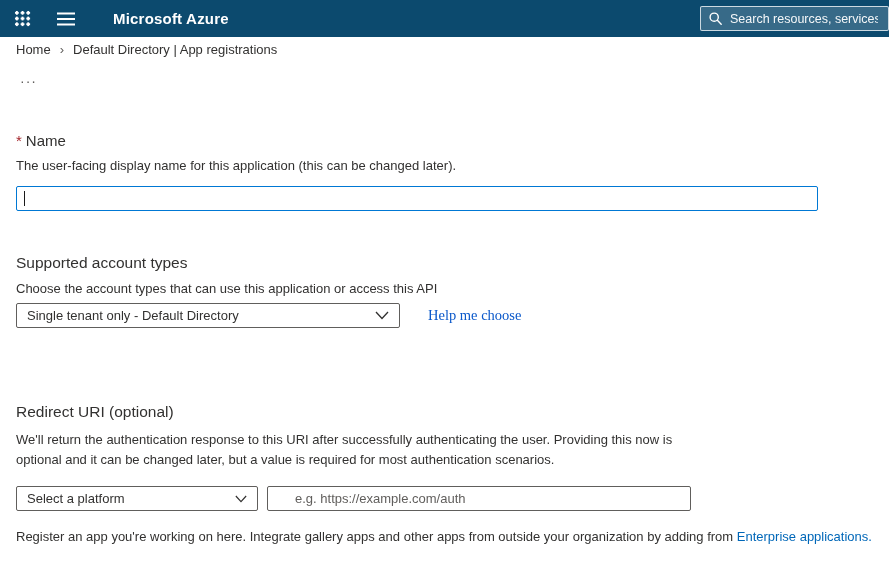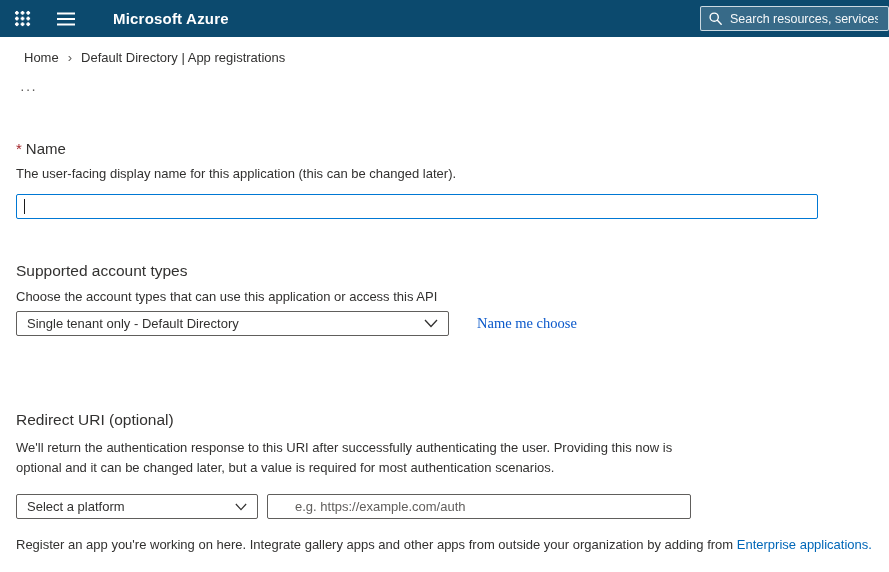--- a/index.html
+++ b/index.html
@@ -44,21 +44,21 @@
   .search-input {
     flex:1 1 auto; min-width:0; background:transparent; border:none; outline:none;
     color:#ffffff; font-size:12.5px; font-family:inherit; white-space:nowrap;
   }
   .search-input::placeholder { color:#ffffff; opacity:0.95; }
 
   
   .content { padding-left:16px; }
 
   .breadcrumb {
-    padding-top:13px; margin-left:8px;
+    padding-top:5px; 
     display:flex; align-items:center; gap:9px; font-size:13px;
   }
   .crumb { color:#323130; cursor:pointer; }
   .crumb-sep { color:#605e5c; font-size:13px; }
 
   .title-row { margin-top:17px; display:flex; align-items:center; gap:20px; }
   .page-title { font-size:24px; font-weight:700; color:#1b1a19; }
   .ellipsis-btn {
     background:none; border:none; padding:0 4px; cursor:pointer;
     color:#605e5c; font-size:14px; letter-spacing:1px; line-height:1;
@@ -82,21 +82,21 @@
   .section-heading.redirect { margin-top:75px; }
 
   .row { margin-top:7px; display:flex; align-items:center; }
   .row.gap { margin-top:16px; }
 
   .dropdown {
     height:25px; background:#ffffff; border:1px solid #605e5c; border-radius:2px;
     display:flex; align-items:center; justify-content:space-between;
     padding:0 10px; font-size:13px; color:#323130; cursor:pointer;
   }
-  .account-dd { width:433px; }
+  .account-dd { width:384px; }
   .platform-dd { width:242px; }
   .chev { display:flex; align-items:center; margin-left:8px; }
 
   .help-link {
     margin-left:28px; color:#0a58ca; font-family:"Liberation Serif", serif;
     font-size:14.5px; cursor:pointer;
   }
 
   .uri-input {
     margin-left:9px; width:424px; height:25px;
@@ -153,21 +153,21 @@
   <p class="field-desc">Choose the account types that can use this application or access this API</p>
   <div class="row">
     <div class="dropdown account-dd">
       <span class="dd-label">Single tenant only - Default Directory</span>
       <span class="chev">
         <svg width="14" height="9" viewBox="0 0 14 9">
             <path d="M1 1 L7 7.5 L13 1" fill="none" stroke="#323130" stroke-width="1.3"></path>
           </svg>
       </span>
     </div>
-    <a class="help-link" href="#">Name me choose</a>
+    <a class="help-link" href="#">Help me choose</a>
   </div>
 
   <h2 class="section-heading redirect">Redirect URI (optional)</h2>
   <p class="field-desc para">We'll return the authentication response to this URI after successfully authenticating the user. Providing this now is optional and it can be changed later, but a value is required for most authentication scenarios.</p>
   <div class="row gap">
     <div class="dropdown platform-dd">
       <span class="dd-label">Select a platform</span>
       <span class="chev">
         <svg width="12" height="8" viewBox="0 0 14 9">
             <path d="M1 1 L7 7.5 L13 1" fill="none" stroke="#323130" stroke-width="1.4"></path>

